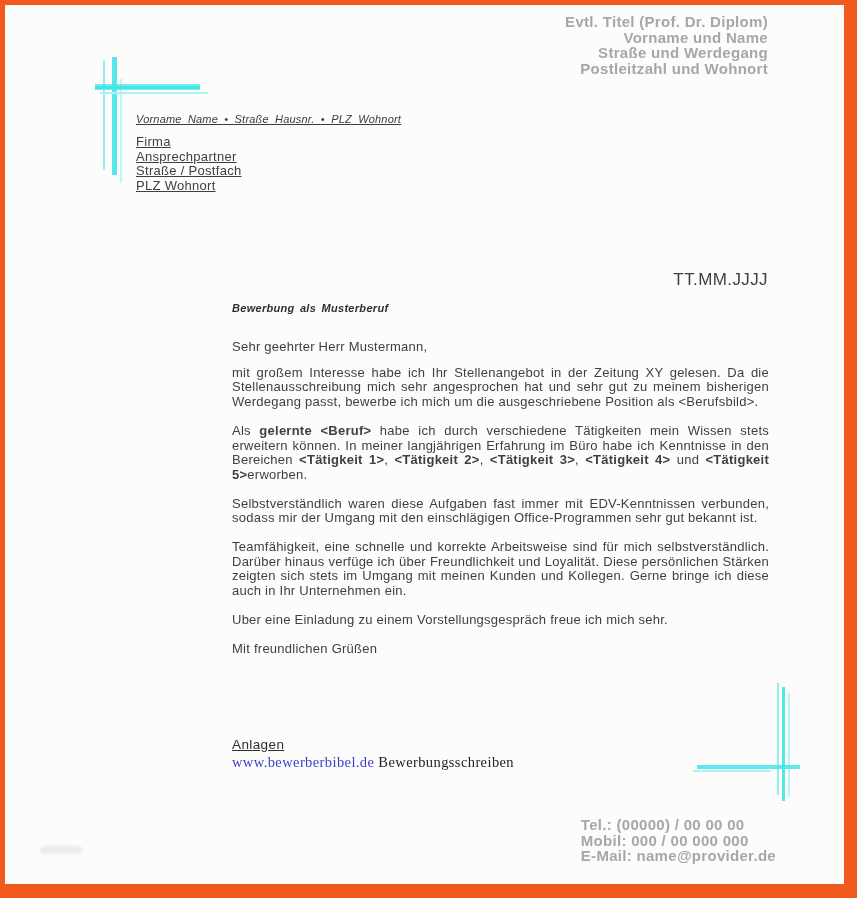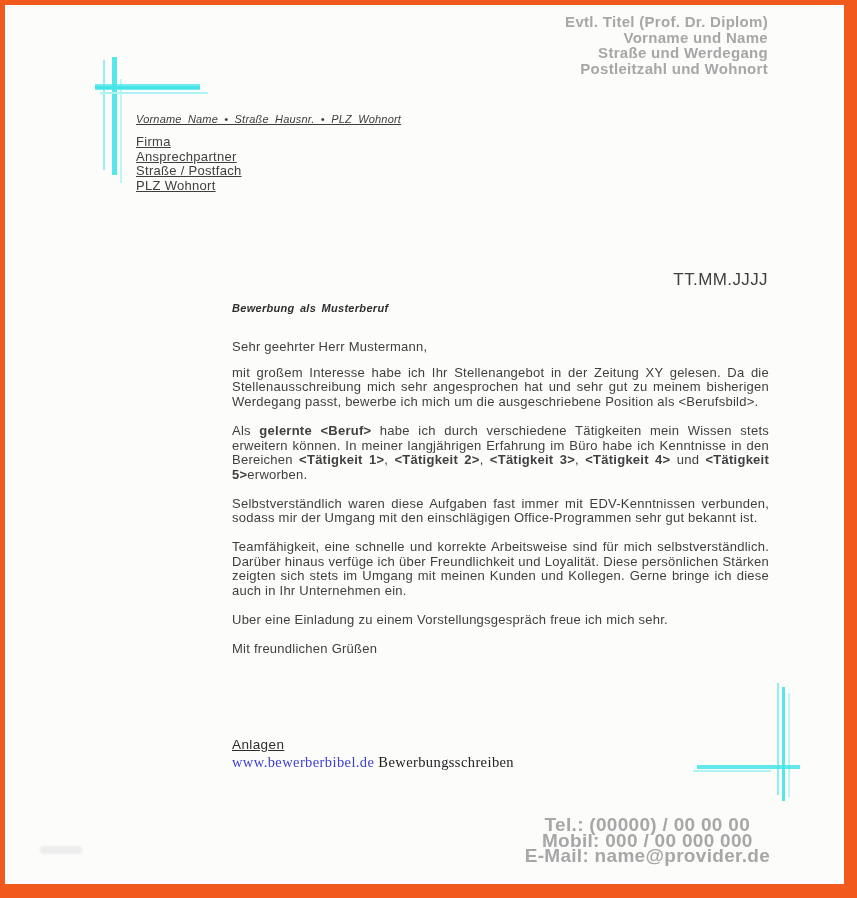--- a/index.html
+++ b/index.html
@@ -70,24 +70,24 @@
   .footer-link-line {
     position: absolute; left: 227px; top: 749px;
     font-family: "Liberation Serif", serif;
     font-size: 14.5px; color: #222; letter-spacing: 0.4px;
   }
   .footer-link-line .url {
     color: var(--linkBlue, #3d3ecd);
     text-decoration: none; cursor: pointer;
   }
   .contact-block {
-    position: absolute; top: 812px; right: 74px;
-    text-align: center;
+    position: absolute; top: 812px; right: 68px;
+    text-align: left;
     color: var(--grayText, #a7a7a7);
-    font-weight: bold; font-size: 19px; line-height: 15.5px;
+    font-weight: bold; font-size: 15px; line-height: 15.5px;
     letter-spacing: 0.3px;
   }
   .deco-tl { position: absolute; left: 85px; top: 48px; }
   .deco-br { position: absolute; left: 688px; top: 672px; }
   .watermark-smudge {
     position: absolute; left: 35px; top: 841px;
     width: 42px; height: 8px;
     background: #ececec; border-radius: 4px;
     filter: blur(1px);
   }

